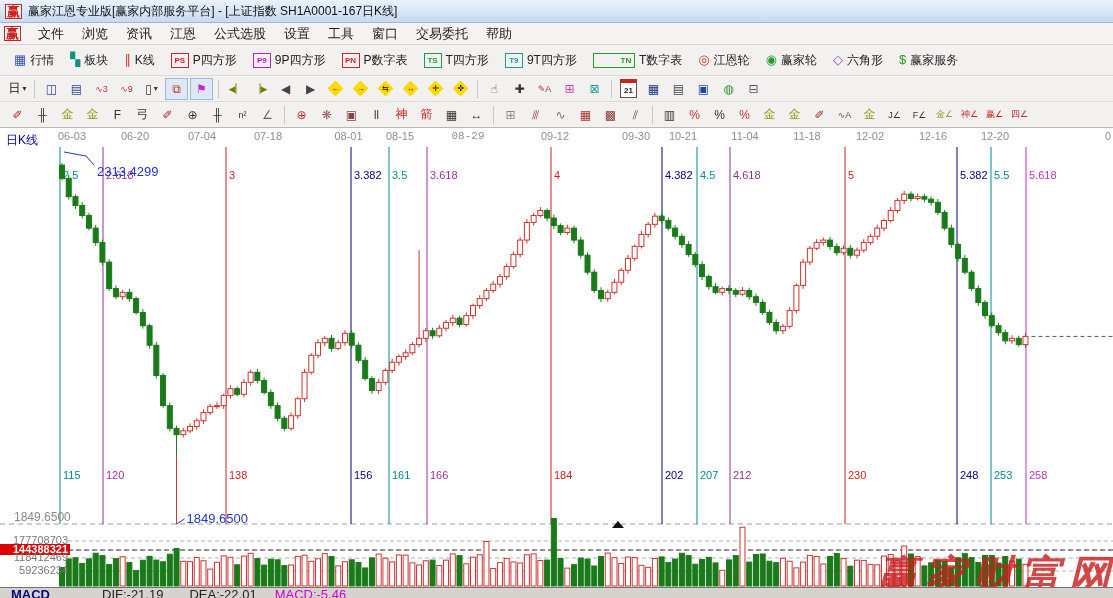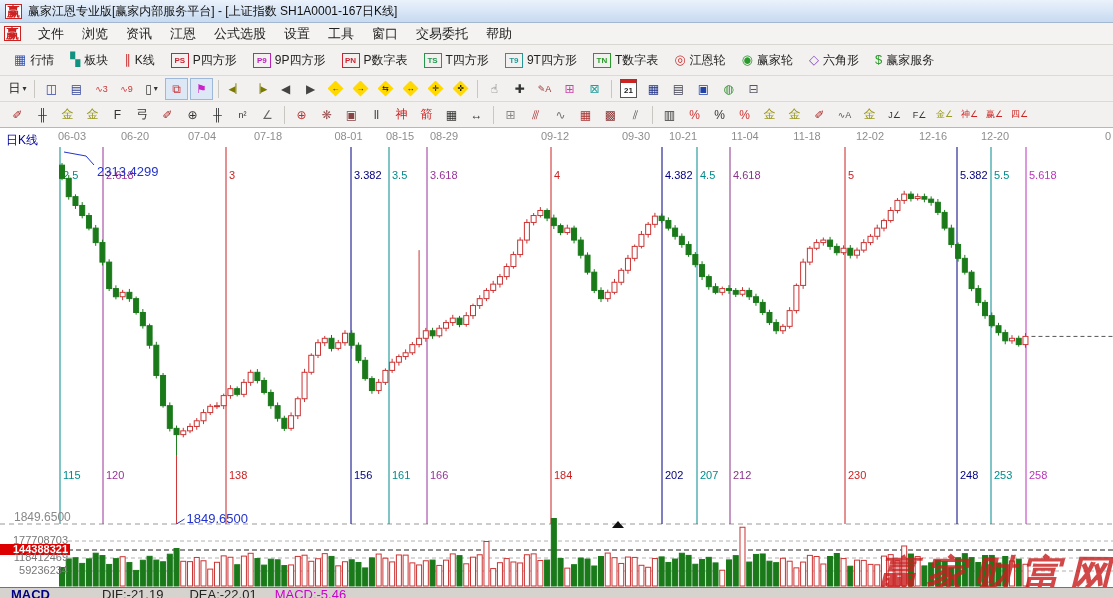--- a/index.html
+++ b/index.html
@@ -89,21 +89,21 @@
       </span>
       <span class="tbtn">
         <span class="badge" style="color: rgb(34, 153, 79);">TS</span>
         <span>T四方形</span>
       </span>
       <span class="tbtn">
         <span class="badge" style="color: rgb(34, 153, 153);">T9</span>
         <span>9T四方形</span>
       </span>
       <span class="tbtn">
-        <span class="badge" style="color: rgb(42, 154, 42);">TN</span>
+        <span class="badge" style="color: rgb(42, 154, 42); padding-left: 24px;">TN</span>
         <span>T数字表</span>
       </span>
       <span class="tbtn">
         <span class="glyph" style="color: rgb(204, 51, 51);">◎</span>
         <span>江恩轮</span>
       </span>
       <span class="tbtn">
         <span class="glyph" style="color: rgb(42, 154, 42);">◉</span>
         <span>赢家轮</span>
       </span>
@@ -337,21 +337,21 @@
       </span>
     </div>
 
   <div class="daterow" id="daterow">
       <span style="left: 72px;">06-03</span>
       <span style="left: 135px;">06-20</span>
       <span style="left: 202px;">07-04</span>
       <span style="left: 268px;">07-18</span>
       <span style="left: 335px; padding-left: 27px;">08-01</span>
       <span style="left: 400px;">08-15</span>
-      <span style="left: 444px;">08-29</span>
+      <span style="left: 468px; font-family: Liberation Mono, monospace;">08-29</span>
       <span style="left: 555px;">09-12</span>
       <span style="left: 618px; padding-left: 36px;">09-30</span>
       <span style="left: 683px;">10-21</span>
       <span style="left: 745px; text-align: center;">11-04</span>
       <span style="left: 807px;">11-18</span>
       <span style="left: 870px;">12-02</span>
       <span style="left: 933px;">12-16</span>
       <span style="left: 995px;">12-20</span>
       <span style="left: 1108px;">0</span>
     </div>

